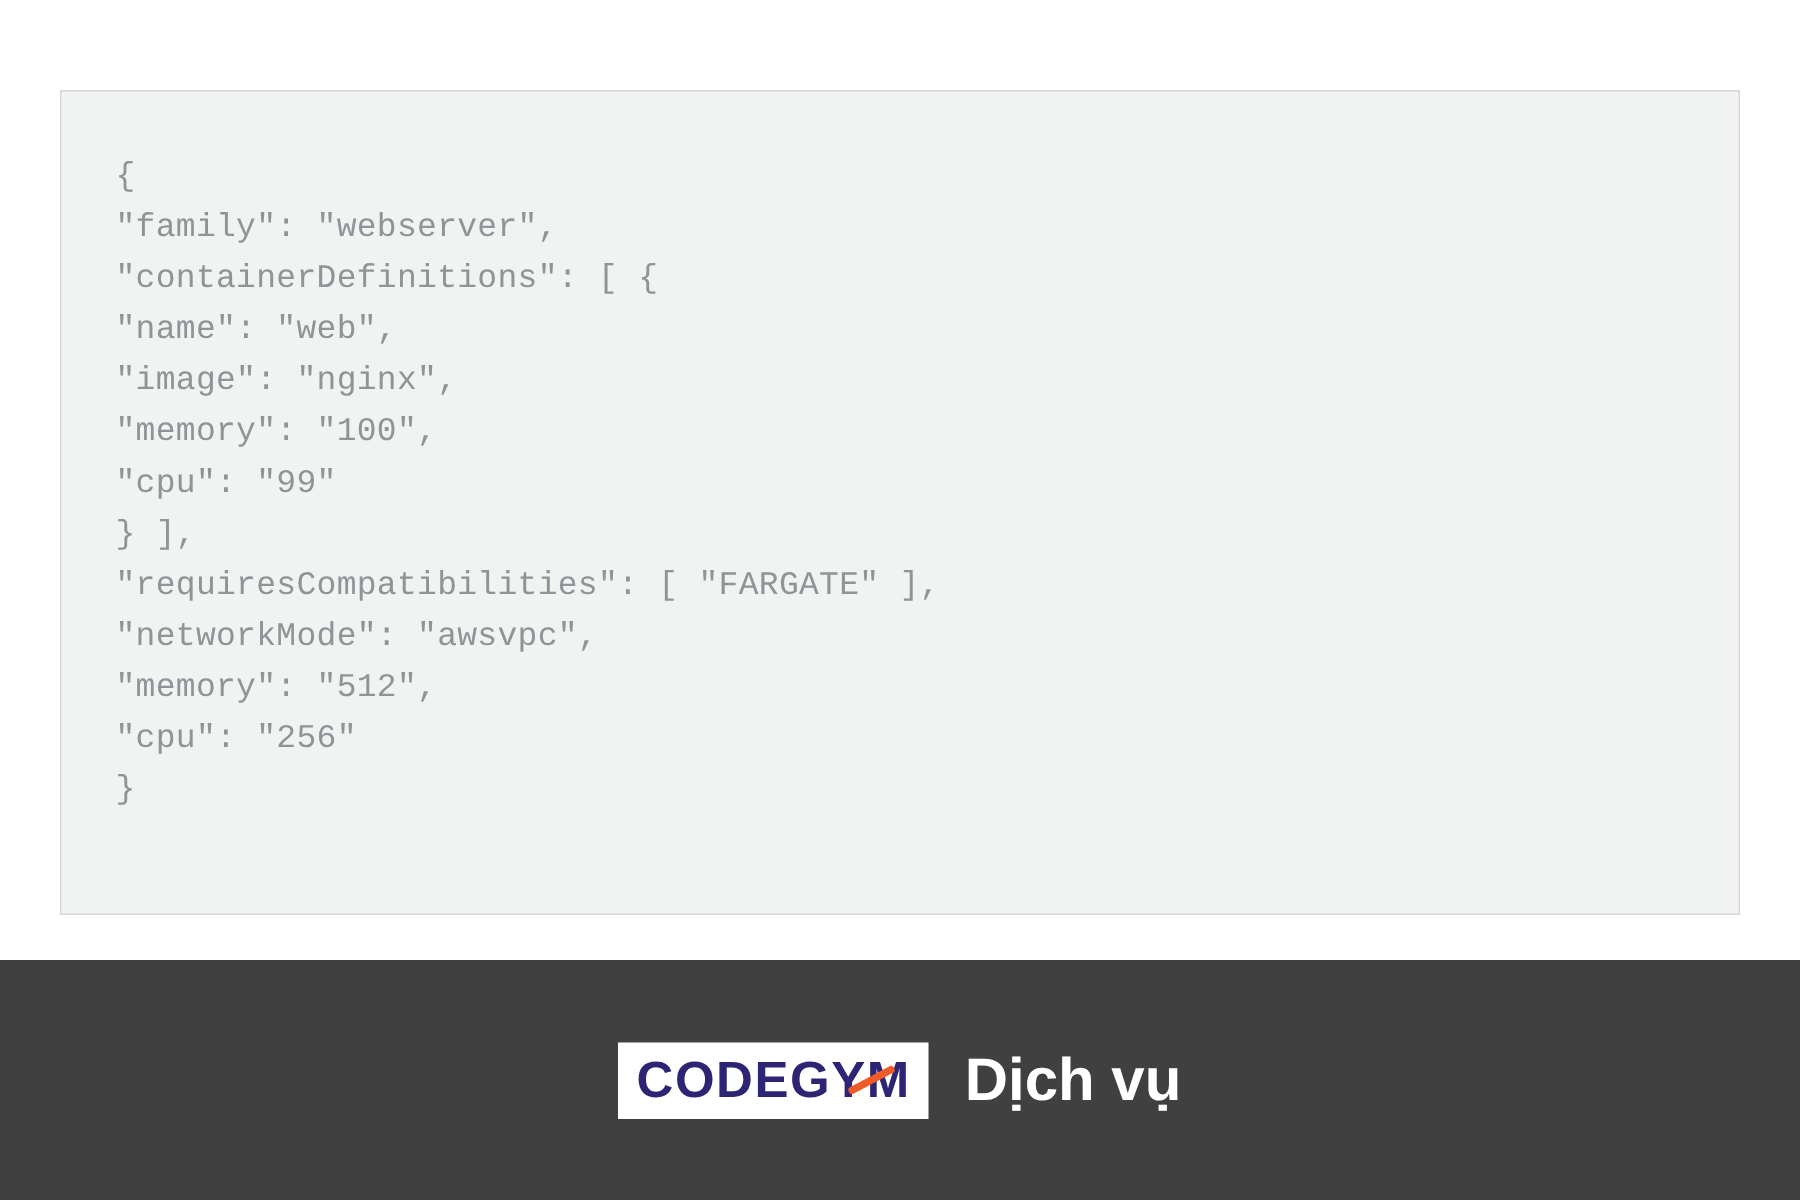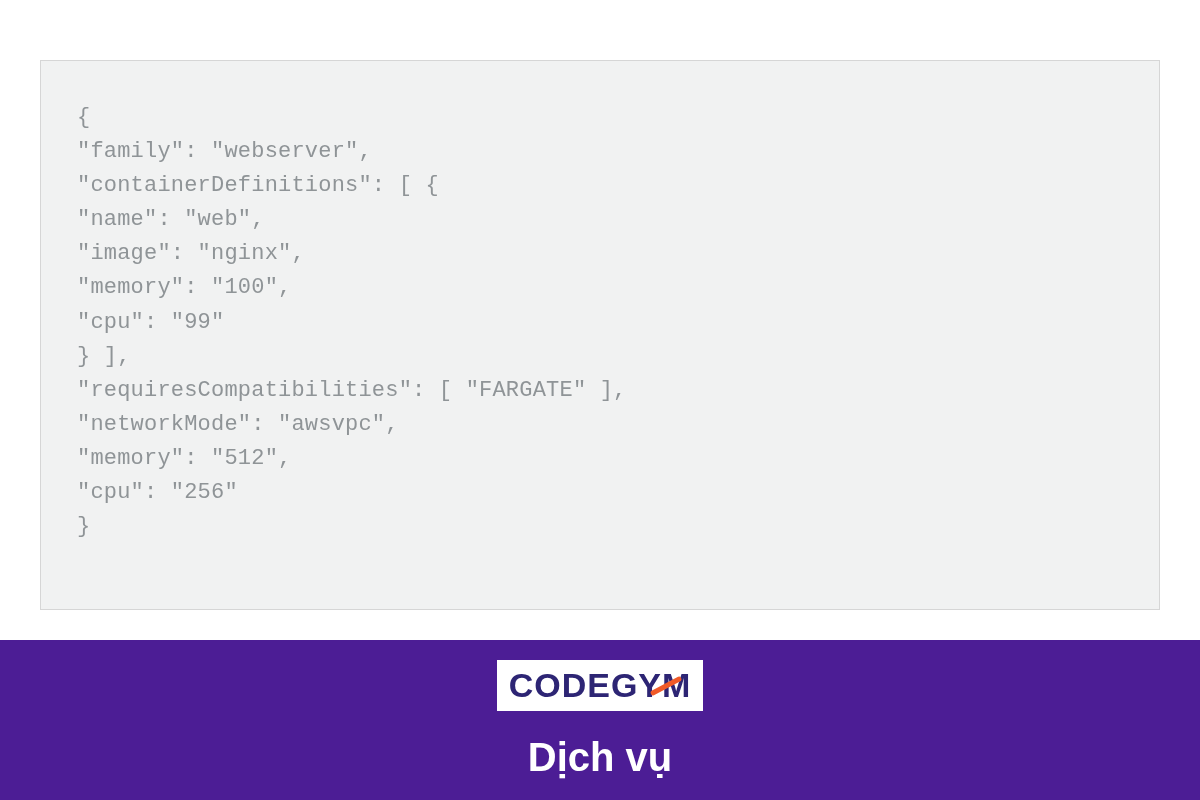--- a/index.html
+++ b/index.html
@@ -32,26 +32,25 @@
     letter-spacing: 0.2px;
     filter: blur(0.25px);
   }
 
   .footer-bar {
     position: absolute;
     left: 0;
     right: 0;
     bottom: 0;
     height: 160px;
-    background: #4c1d95;
+    background: #404040;
     display: flex;
     align-items: center;
     justify-content: center;
     gap: 24px;
-    flex-direction: column;
   }
 
   .logo-box {
     background: #ffffff;
     padding: 6px 12px;
     display: flex;
     align-items: center;
   }
 
   .logo-text {

